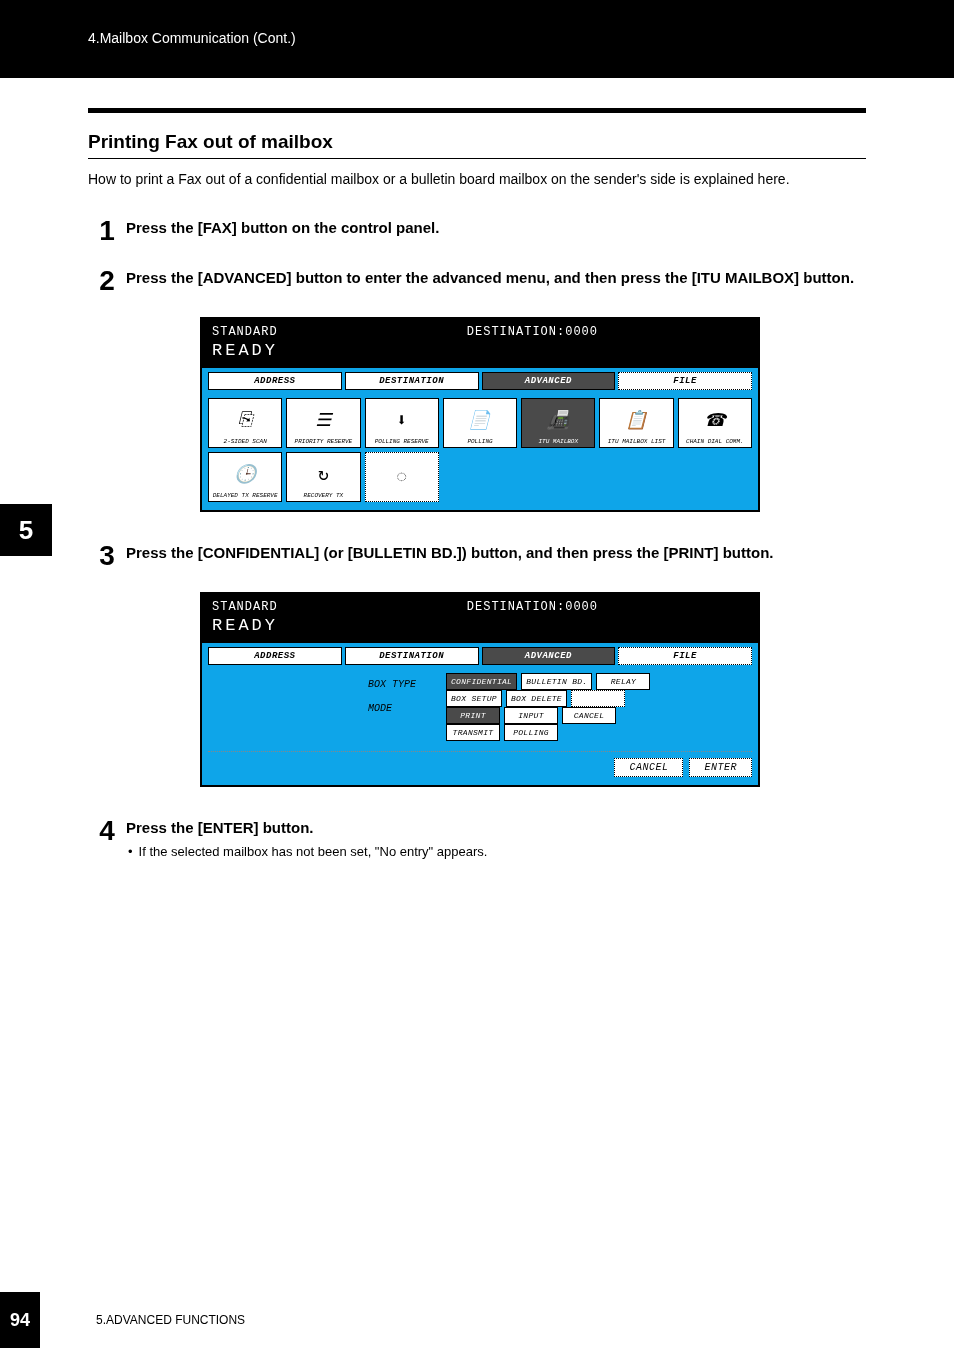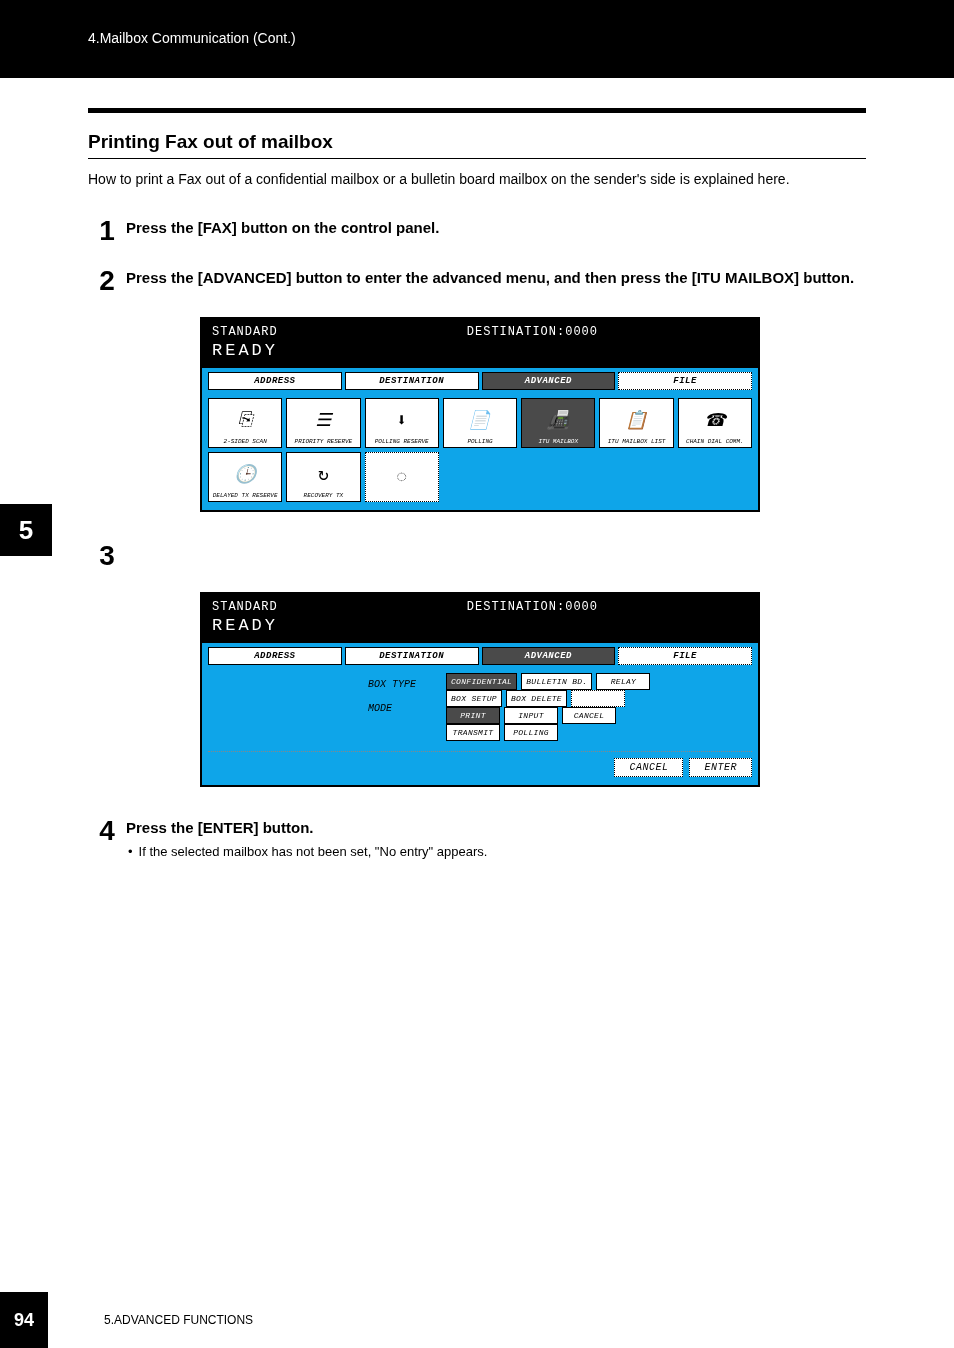--- a/index.html
+++ b/index.html
@@ -232,21 +232,21 @@
       width: 100%;
       height: 56px;
       display: flex;
       align-items: center;
     }
     .page-num-box {
       background: #000000;
       color: #ffffff;
       font-size: 18px;
       font-weight: bold;
-      width: 48px;
+      width: 40px;
       height: 56px;
       display: flex;
       align-items: center;
       justify-content: center;
     }
     .footer-text {
       font-size: 12px;
       margin-left: 56px;
     }
   </style>
@@ -343,20 +343,23 @@
           <div class="icon-cell empty"></div>
           <div class="icon-cell empty"></div>
           <div class="icon-cell empty"></div>
         </div>
       </div>
     </div>
   </div>
 
   <div class="step">
     <div class="step-number">3</div>
+    <div class="step-content">
+      <div class="step-title">Press the [CONFIDENTIAL] (or [BULLETIN BD.]) button, and then press the [PRINT] button.</div>
+    </div>
   </div>
 
   <div class="screenshot-wrap">
     <div class="fax-screen">
       <div class="fax-top">
         <div class="fax-top-line1">
           <span>STANDARD</span>
           <span style="margin-right:150px;">DESTINATION:0000</span>
         </div>
         <div class="fax-top-line2">READY</div>

